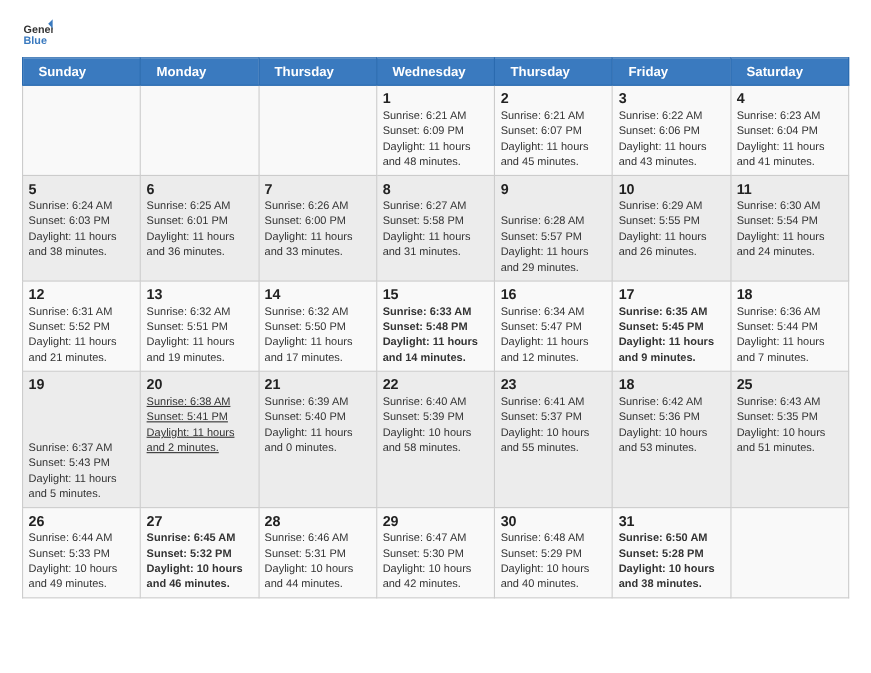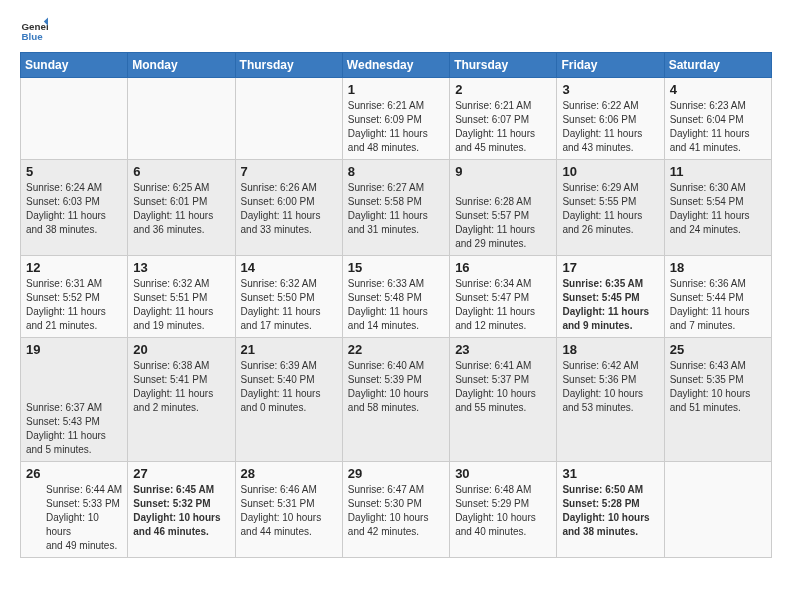--- a/index.html
+++ b/index.html
@@ -44,21 +44,21 @@
     .calendar {
       width: 100%;
       border-collapse: collapse;
       table-layout: fixed;
     }
     .calendar thead th {
       background-color: #3a7abf;
       color: #fff;
       font-size: 12px;
       font-weight: bold;
-      padding: 5px 4px;
+      padding: 5px 14px;
       text-align: left;
       border: 1px solid #2a6aaf;
       margin-left: 36px;
     }
     .calendar tbody td {
       vertical-align: top;
       border: 1px solid #ccc;
       padding: 4px 5px;
       font-size: 10px;
       color: #333;
@@ -222,21 +222,21 @@
           </td>
           <td>
             <span class="day-number">14</span>
             <div class="cell-info" style="white-space: pre-line;">Sunrise: 6:32 AM
 Sunset: 5:50 PM
 Daylight: 11 hours
 and 17 minutes.</div>
           </td>
           <td>
             <span class="day-number">15</span>
-            <div class="cell-info" style="white-space: pre-line;">Sunrise: 6:33 AM
+            <div class="cell-info" style="white-space: pre-line; font-weight: bold;">Sunrise: 6:33 AM
 Sunset: 5:48 PM
 Daylight: 11 hours
 and 14 minutes.</div>
           </td>
           <td>
             <span class="day-number">16</span>
             <div class="cell-info" style="white-space: pre-line;">Sunrise: 6:34 AM
 Sunset: 5:47 PM
 Daylight: 11 hours
 and 12 minutes.</div>
@@ -259,21 +259,21 @@
         <tr>
           <td>
             <span class="day-number">19</span>
             <div class="cell-info" style="white-space: pre-line; margin-top: 44px;">Sunrise: 6:37 AM
 Sunset: 5:43 PM
 Daylight: 11 hours
 and 5 minutes.</div>
           </td>
           <td>
             <span class="day-number">20</span>
-            <div class="cell-info" style="white-space: pre-line;">Sunrise: 6:38 AM
+            <div class="cell-info" style="white-space: pre-line; text-decoration: underline;">Sunrise: 6:38 AM
 Sunset: 5:41 PM
 Daylight: 11 hours
 and 2 minutes.</div>
           </td>
           <td>
             <span class="day-number">21</span>
             <div class="cell-info" style="white-space: pre-line;">Sunrise: 6:39 AM
 Sunset: 5:40 PM
 Daylight: 11 hours
 and 0 minutes.</div>
@@ -303,21 +303,21 @@
             <span class="day-number">25</span>
             <div class="cell-info" style="white-space: pre-line;">Sunrise: 6:43 AM
 Sunset: 5:35 PM
 Daylight: 10 hours
 and 51 minutes.</div>
           </td>
         </tr>
         <tr>
           <td>
             <span class="day-number">26</span>
-            <div class="cell-info" style="white-space: pre-line; margin-left: 20px;">Sunrise: 6:44 AM
+            <div class="cell-info" style="white-space: pre-line;">Sunrise: 6:44 AM
 Sunset: 5:33 PM
 Daylight: 10 hours
 and 49 minutes.</div>
           </td>
           <td>
             <span class="day-number">27</span>
             <div class="cell-info" style="white-space: pre-line; font-weight: bold;">Sunrise: 6:45 AM
 Sunset: 5:32 PM
 Daylight: 10 hours
 and 46 minutes.</div>

